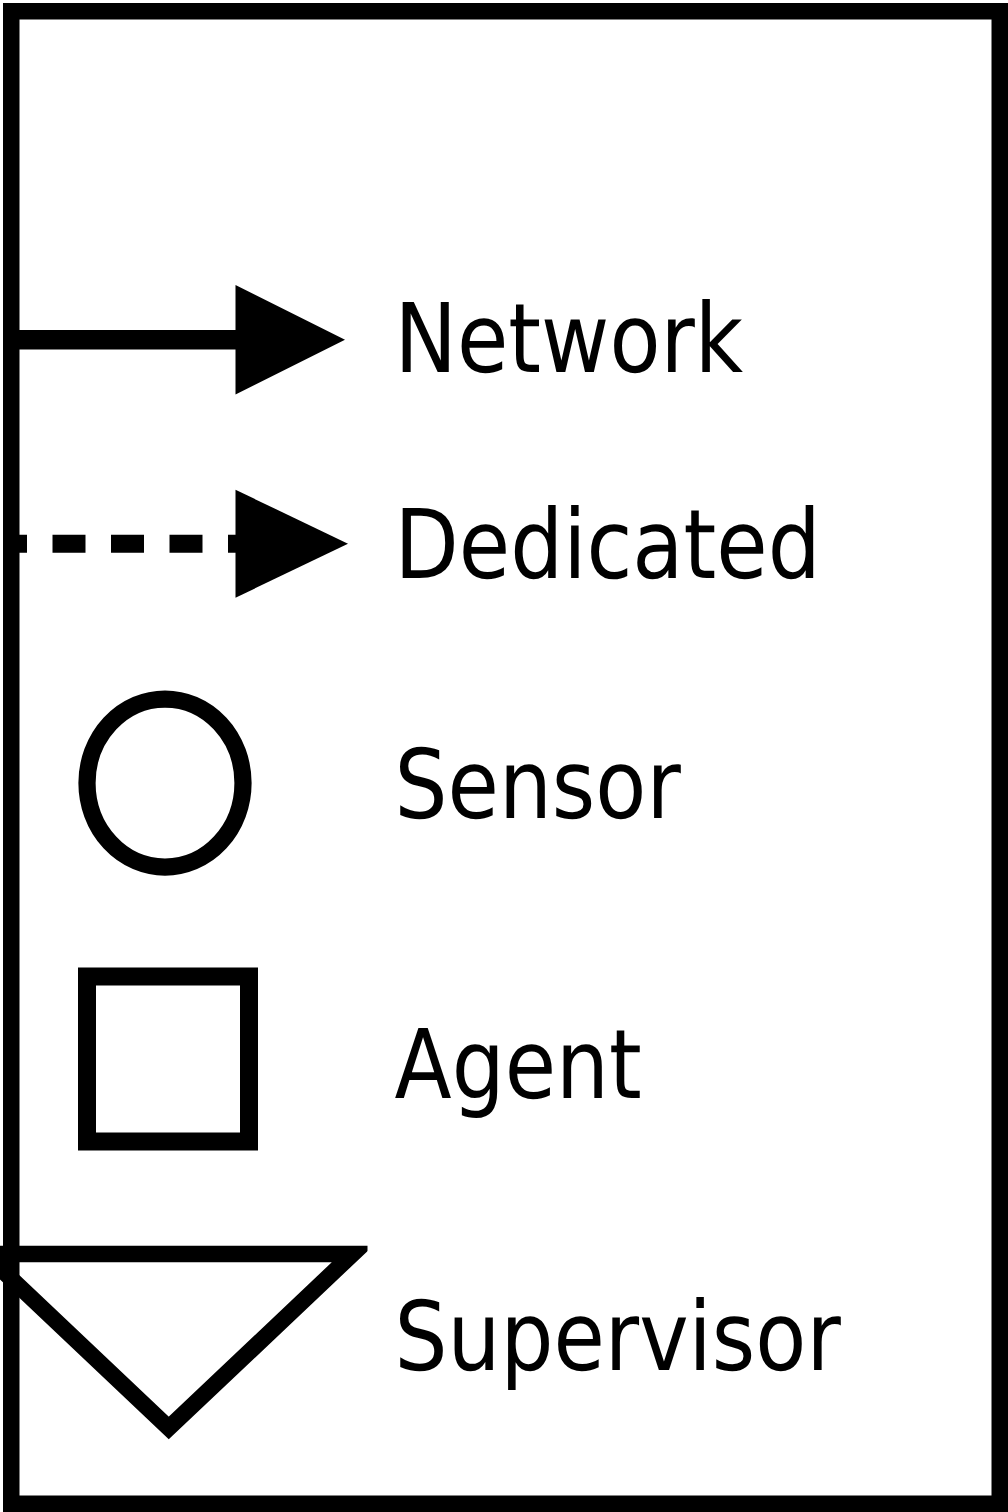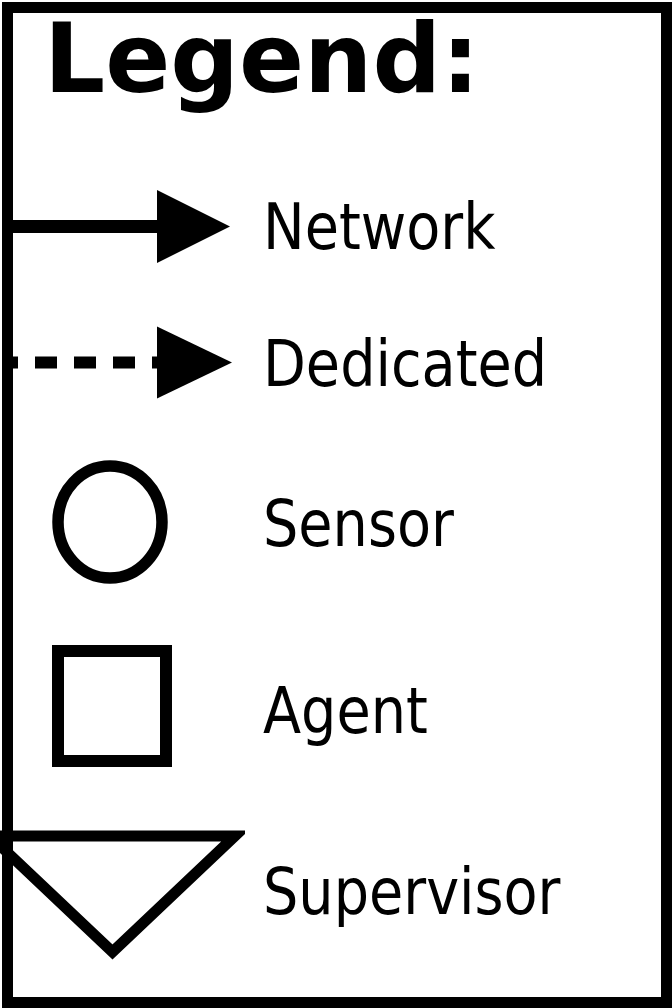--- a/index.html
+++ b/index.html
@@ -69,21 +69,20 @@
   svg .stroke { stroke: #000000; fill: none; }
   svg .fill   { fill: #000000; stroke: none; }
 </style>
 </head>
 <body>
 
 <div class="canvas">
 
   <div class="frame"></div>
 
-  <div class="title">Legend:</div>
 
   <svg class="icon icon-network" width="240" height="84" viewBox="0 0 240 84">
     <line class="stroke" x1="4" y1="41.5" x2="156" y2="41.5" stroke-width="13"></line>
     <polygon class="fill" points="155,5 155,78 228,41.5"></polygon>
   </svg>
   <div class="item-label label-network">Network</div>
 
   <svg class="icon icon-dedicated" width="240" height="84" viewBox="0 0 240 84">
     <line class="stroke" x1="6" y1="41.5" x2="156" y2="41.5" stroke-width="12" stroke-dasharray="22 17" stroke-dashoffset="12"></line>
     <polygon class="fill" points="155,5.5 155,77.5 230,41.5"></polygon>

